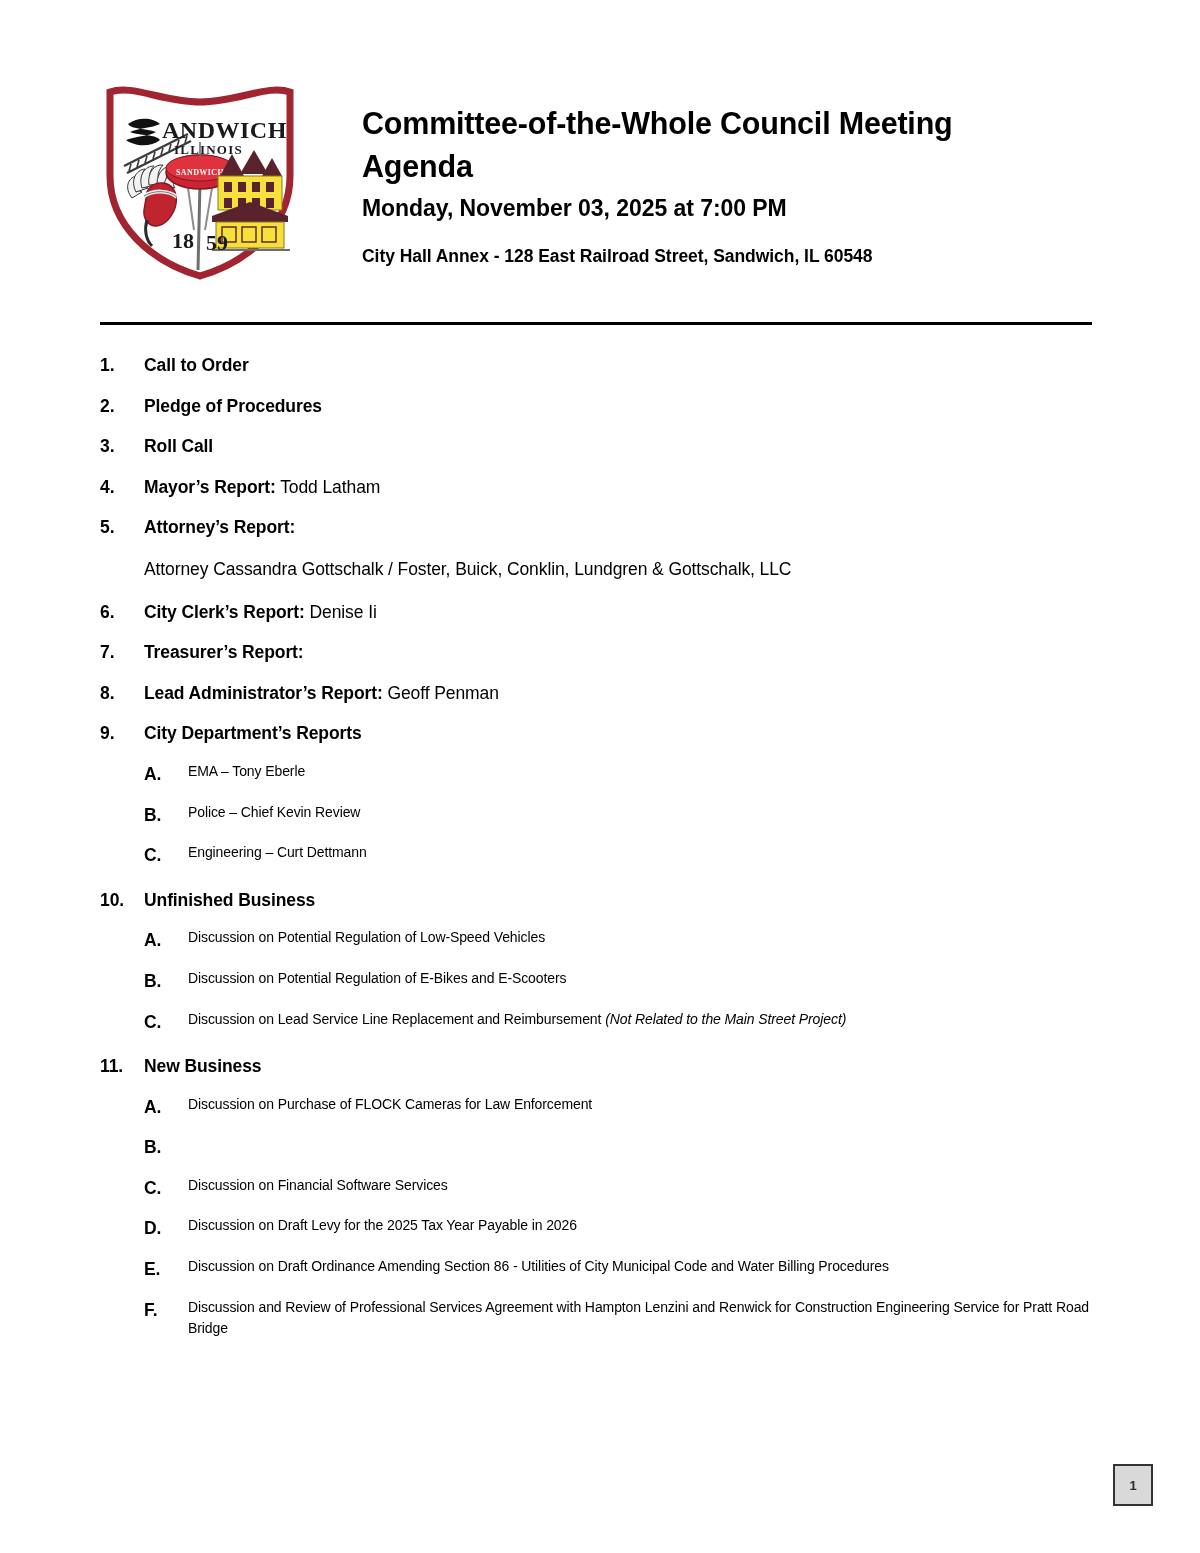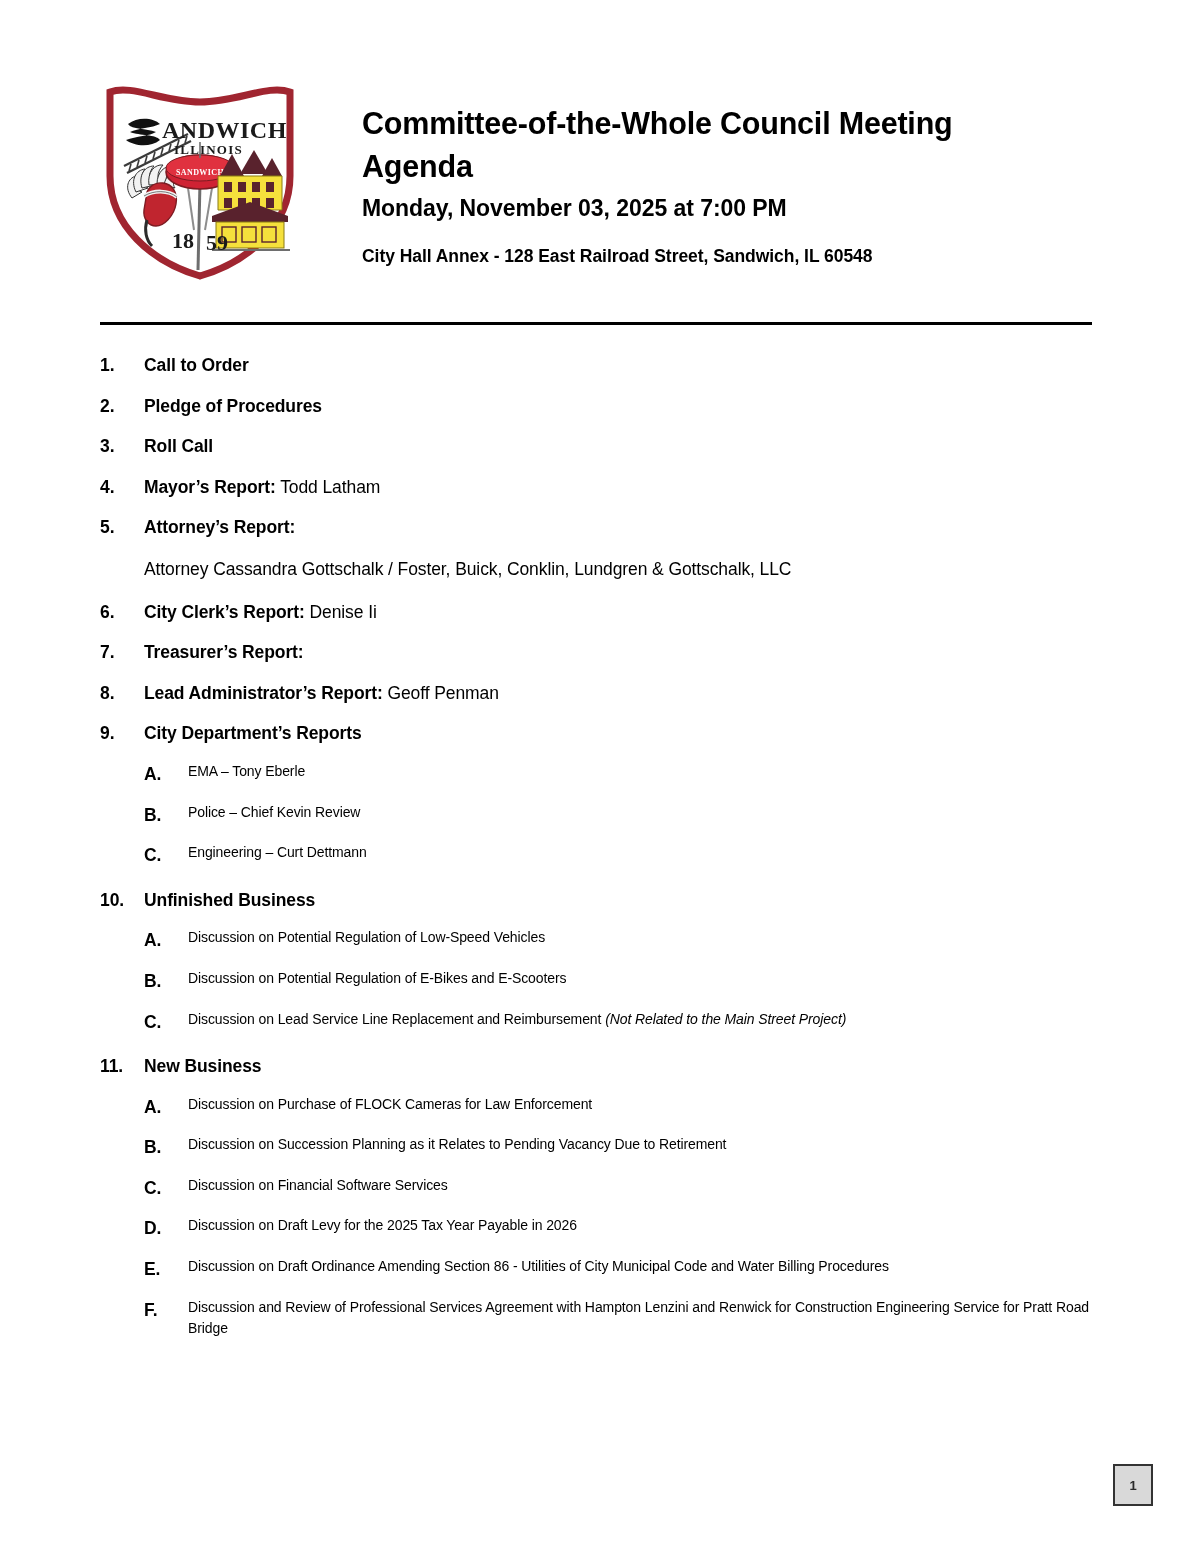--- a/index.html
+++ b/index.html
@@ -349,21 +349,20 @@
     <div class="item item-row gap-top">
       <span class="num">11.</span>
       <span class="body-text bold">New Business</span>
     </div>
     <div class="subitem">
       <span class="sub-letter">A.</span>
       <span class="sub-text">Discussion on Purchase of FLOCK Cameras for Law Enforcement</span>
     </div>
     <div class="subitem">
       <span class="sub-letter">B.</span>
-      <span class="sub-text">Discussion on Succession Planning as it Relates to Pending Vacancy Due to Retirement</span>
     </div>
     <div class="subitem">
       <span class="sub-letter">C.</span>
       <span class="sub-text">Discussion on Financial Software Services</span>
     </div>
     <div class="subitem">
       <span class="sub-letter">D.</span>
       <span class="sub-text">Discussion on Draft Levy for the 2025 Tax Year Payable in 2026</span>
     </div>
     <div class="subitem">

